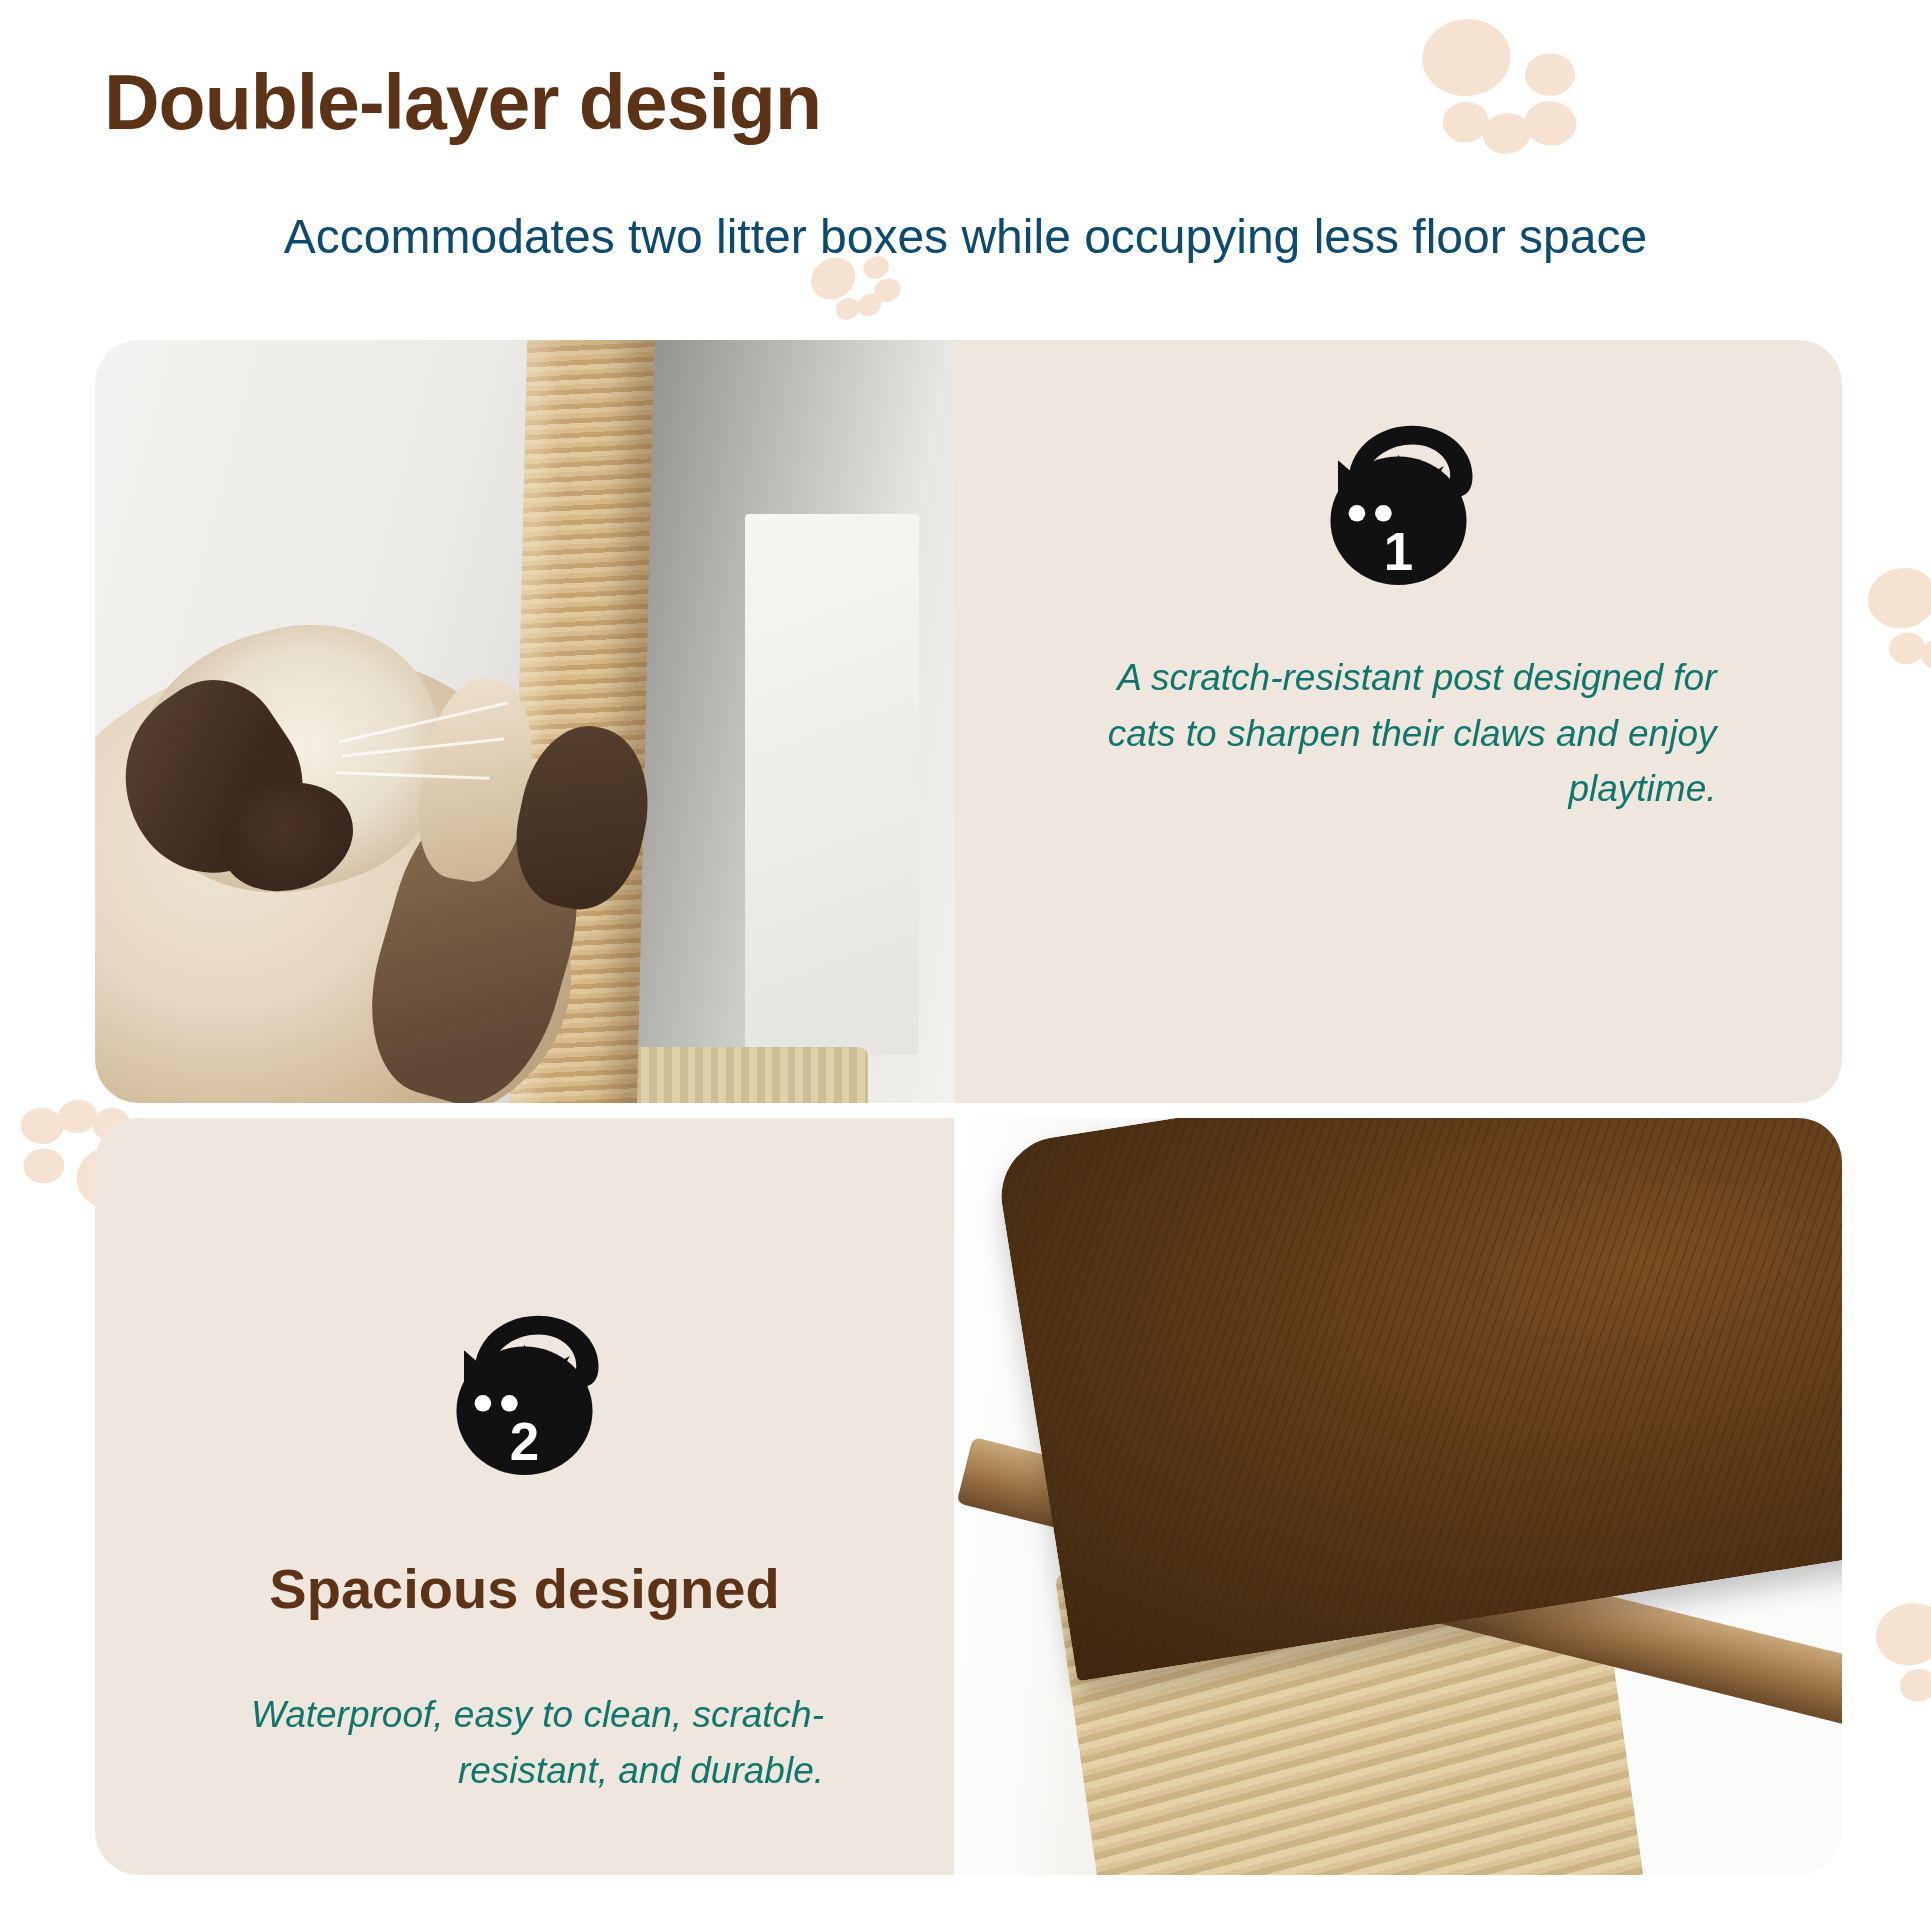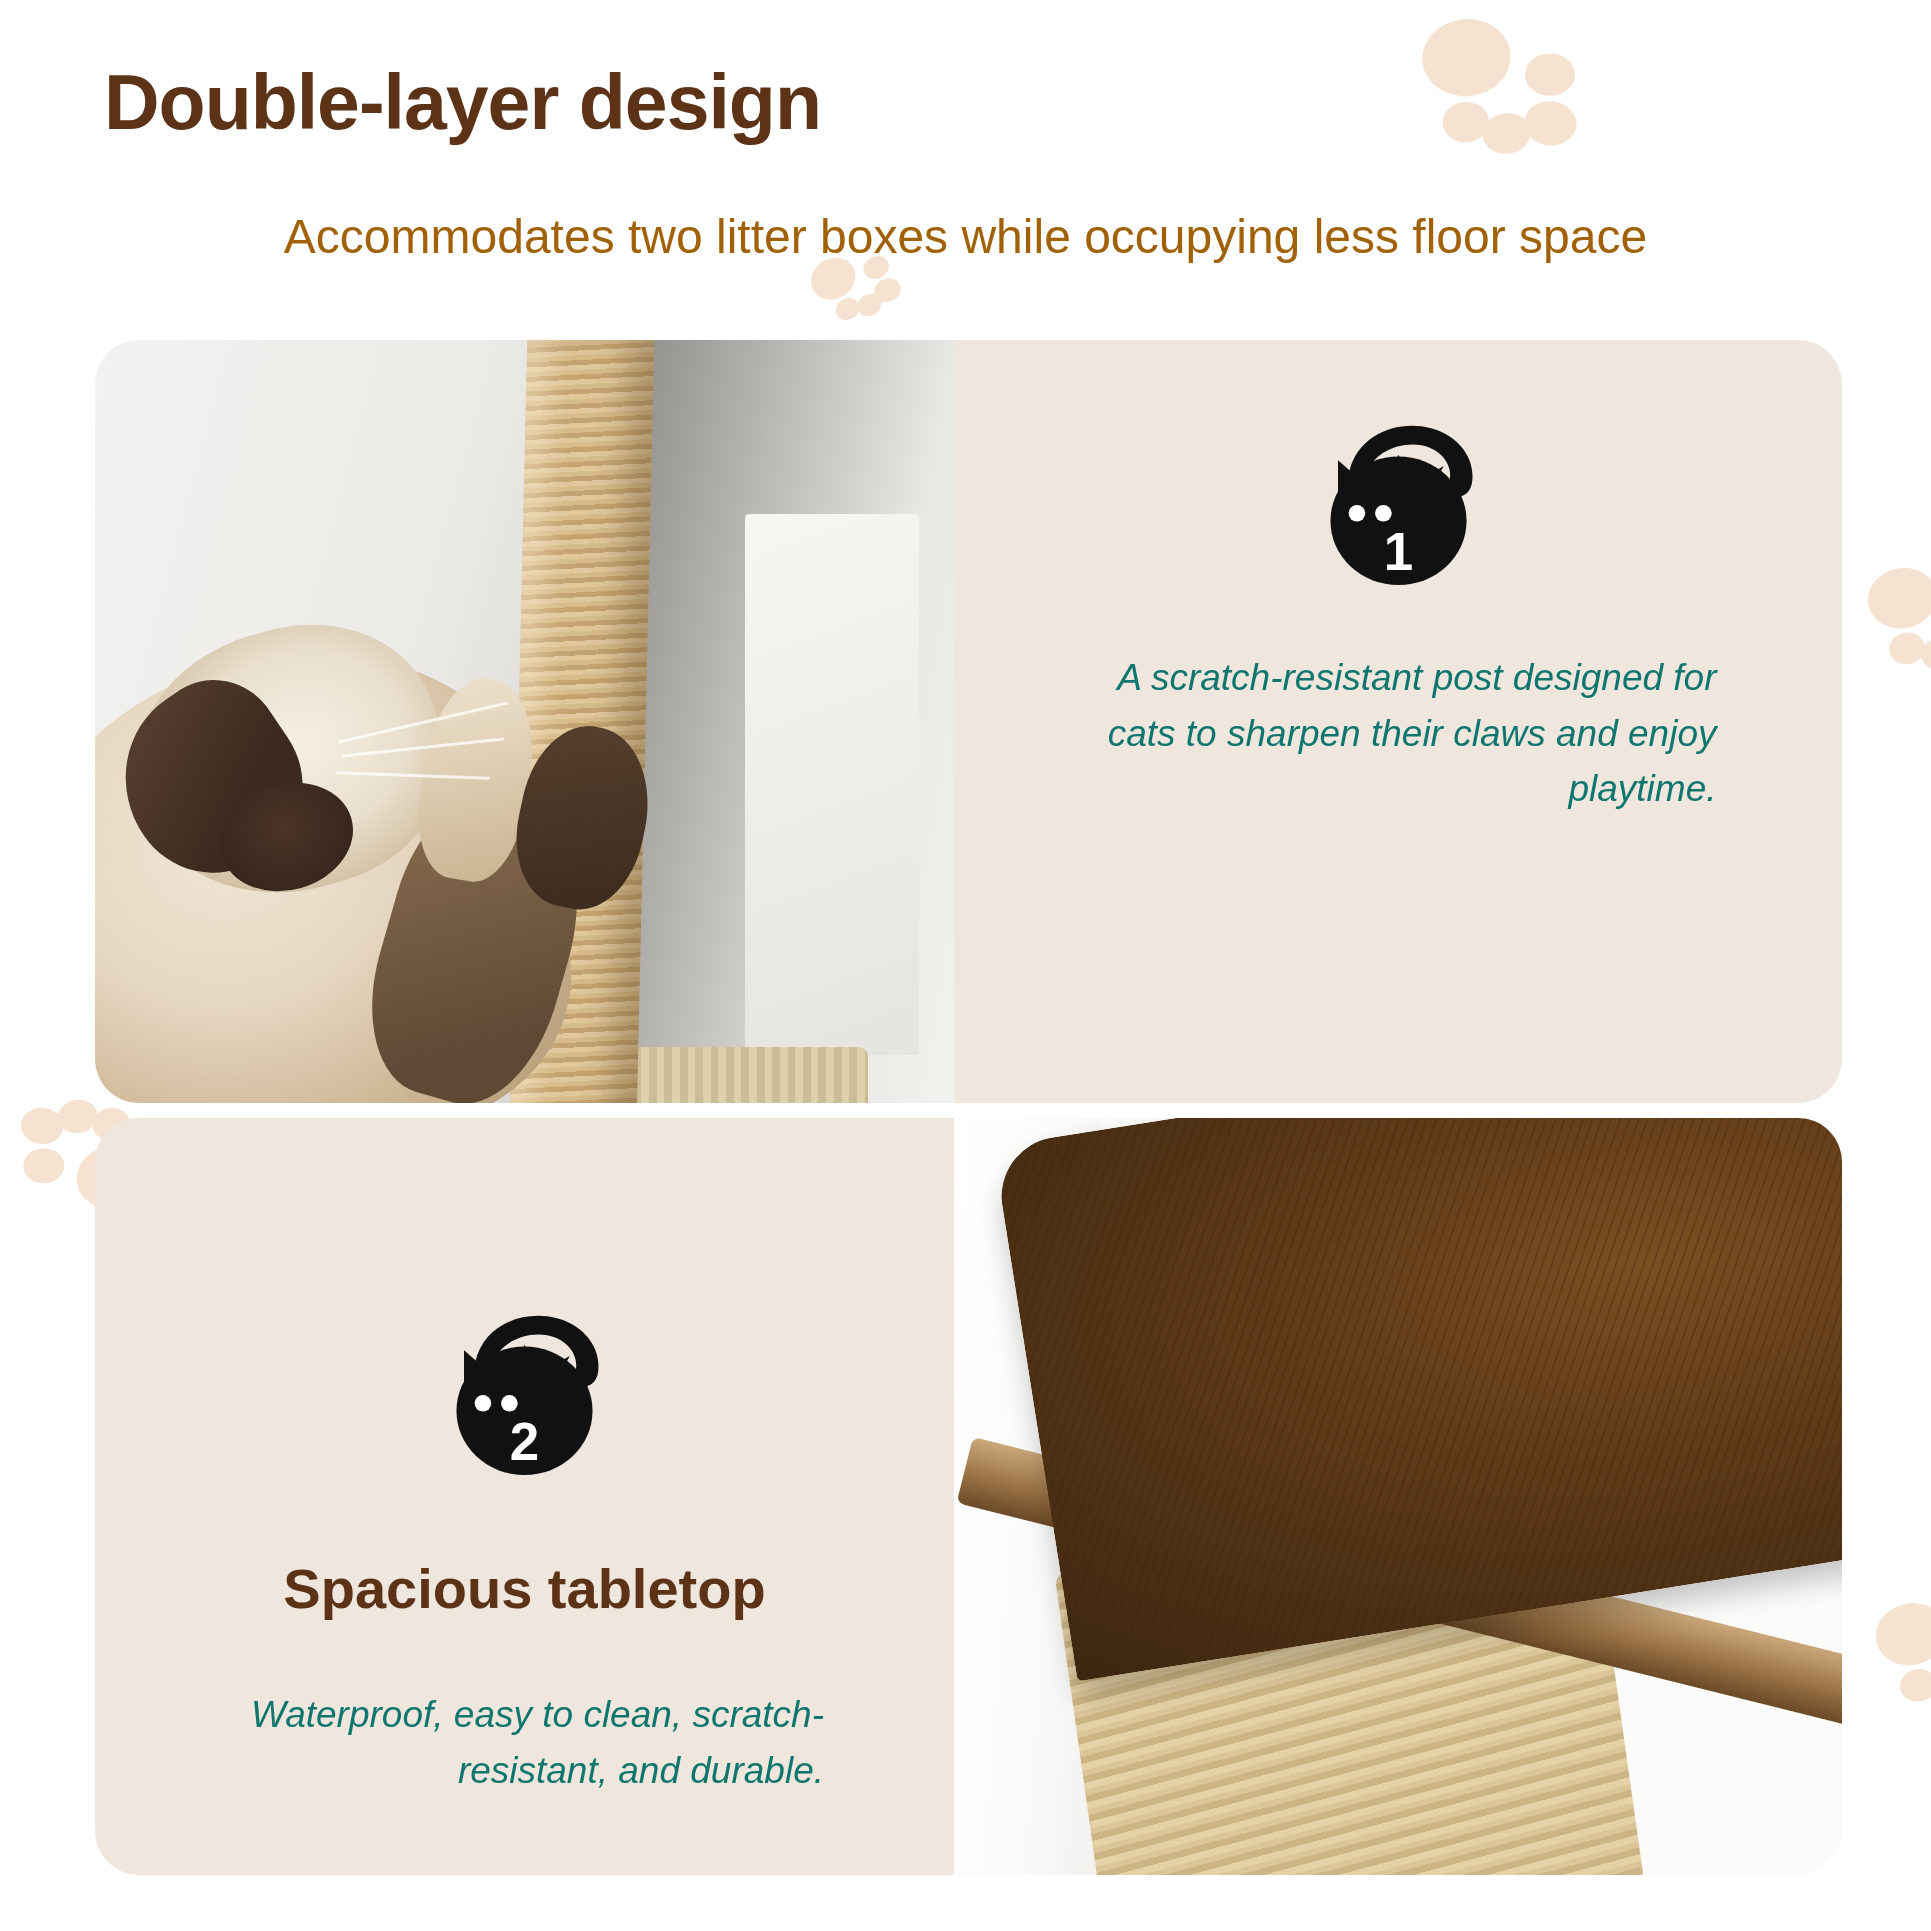--- a/index.html
+++ b/index.html
@@ -41,21 +41,21 @@
     white-space: nowrap;
   }
   .subtitle {
     position: absolute;
     left: 0;
     top: 209px;
     width: 1931px;
     text-align: center;
     font-size: 48px;
     font-weight: normal;
-    color: #a16207;
+    color: #0c4a6e;
     white-space: nowrap;
   }
 
   
   .grid {
     position: absolute;
     left: 95px;
     top: 340px;
     width: 1748px;
     height: 1535px;
@@ -332,21 +332,21 @@
             <path d="M54,63 C54,45 62,33 74,27 c-8,13 -9,27 -5,38 Z"></path>
             <path d="M24,30 C28,12 46,4 62,6 c16,2 26,13 27,24
                      c1,9 -3,13 -7,13 c-4,0 -6,-4 -5,-8
                      c2,-8 -4,-17 -15,-19 C50,14 36,20 32,33 Z"></path>
           </g>
           <circle cx="28" cy="52" r="4.4" fill="#FFFFFF"></circle>
           <circle cx="42" cy="52" r="4.4" fill="#FFFFFF"></circle>
           <text x="50" y="82" font-family="Liberation Sans, sans-serif" font-size="28" font-weight="bold" fill="#FFFFFF" text-anchor="middle">2</text>
         </svg>
       </div>
-      <div class="feature-title">Spacious tabletop</div>
+      <div class="feature-title">Spacious designed</div>
       <div class="feature-desc" style="max-width:599px;">Waterproof, easy to clean, scratch-resistant, and durable.</div>
     </div>
   </div>
 
   <div class="panel panel-br">
     <div class="photo-wood">
       <div class="white-left"></div>
       <div class="rope"></div>
       <div class="edge"></div>
       <div class="slab"></div>

